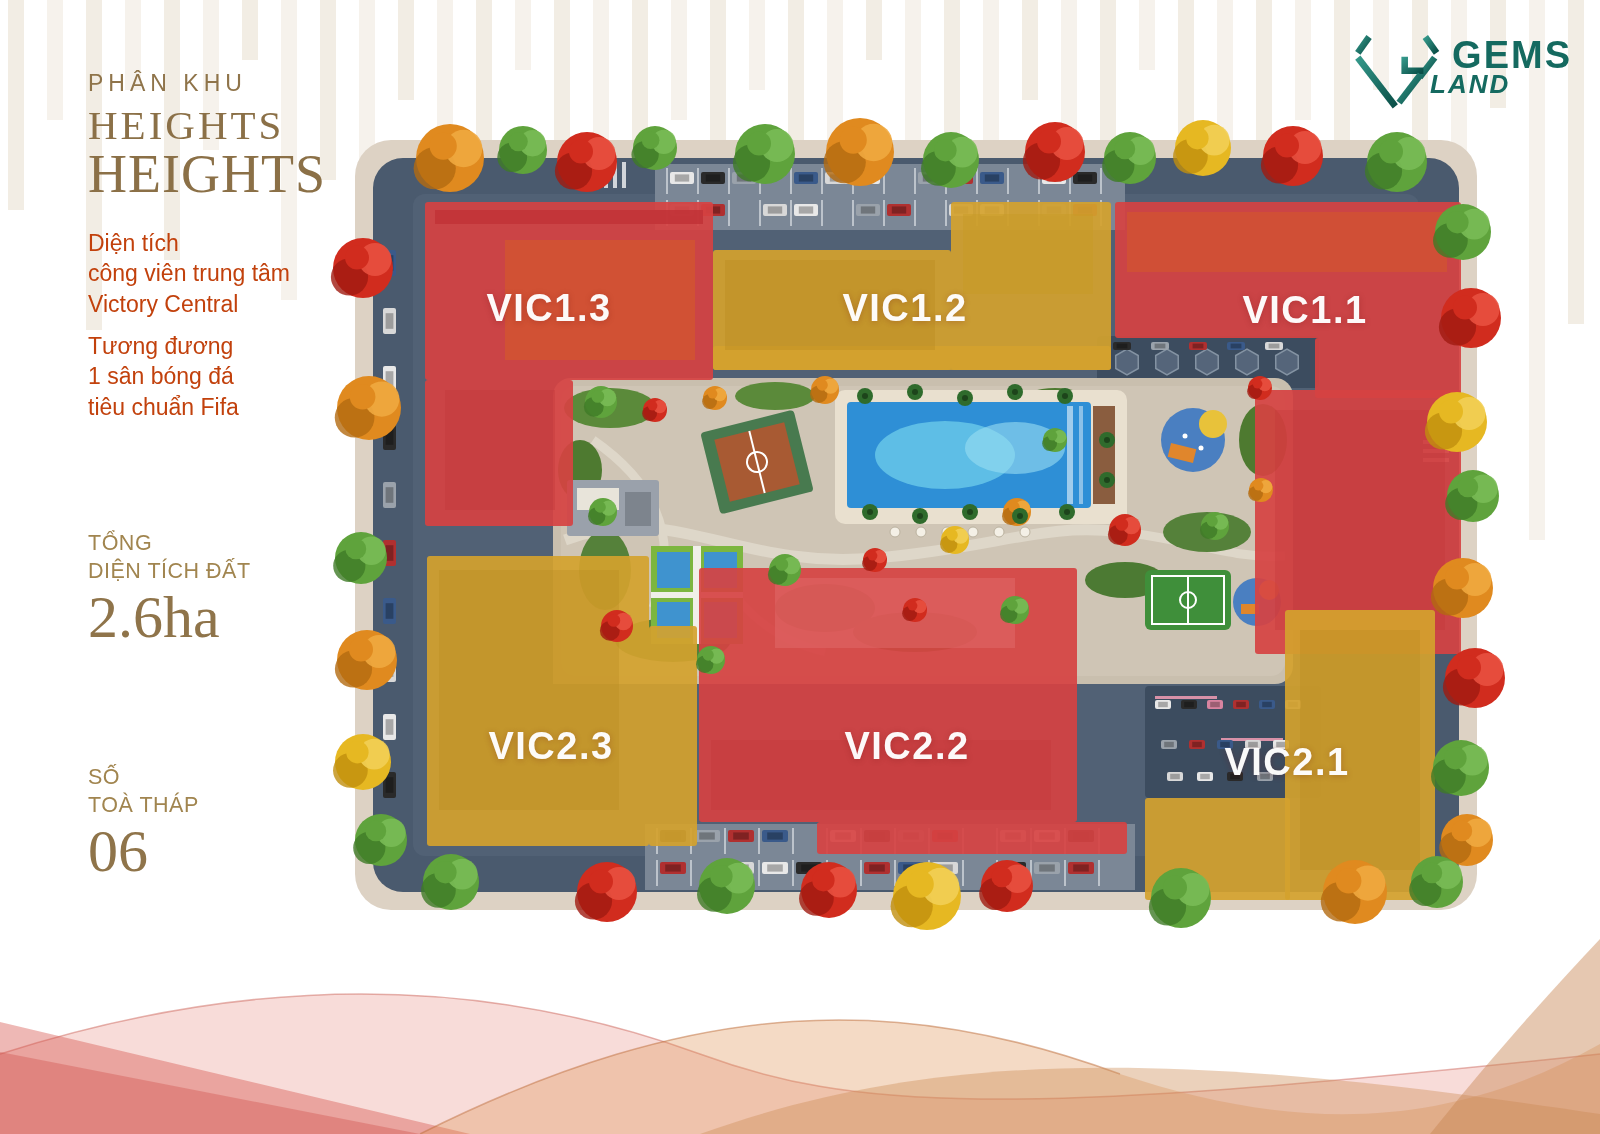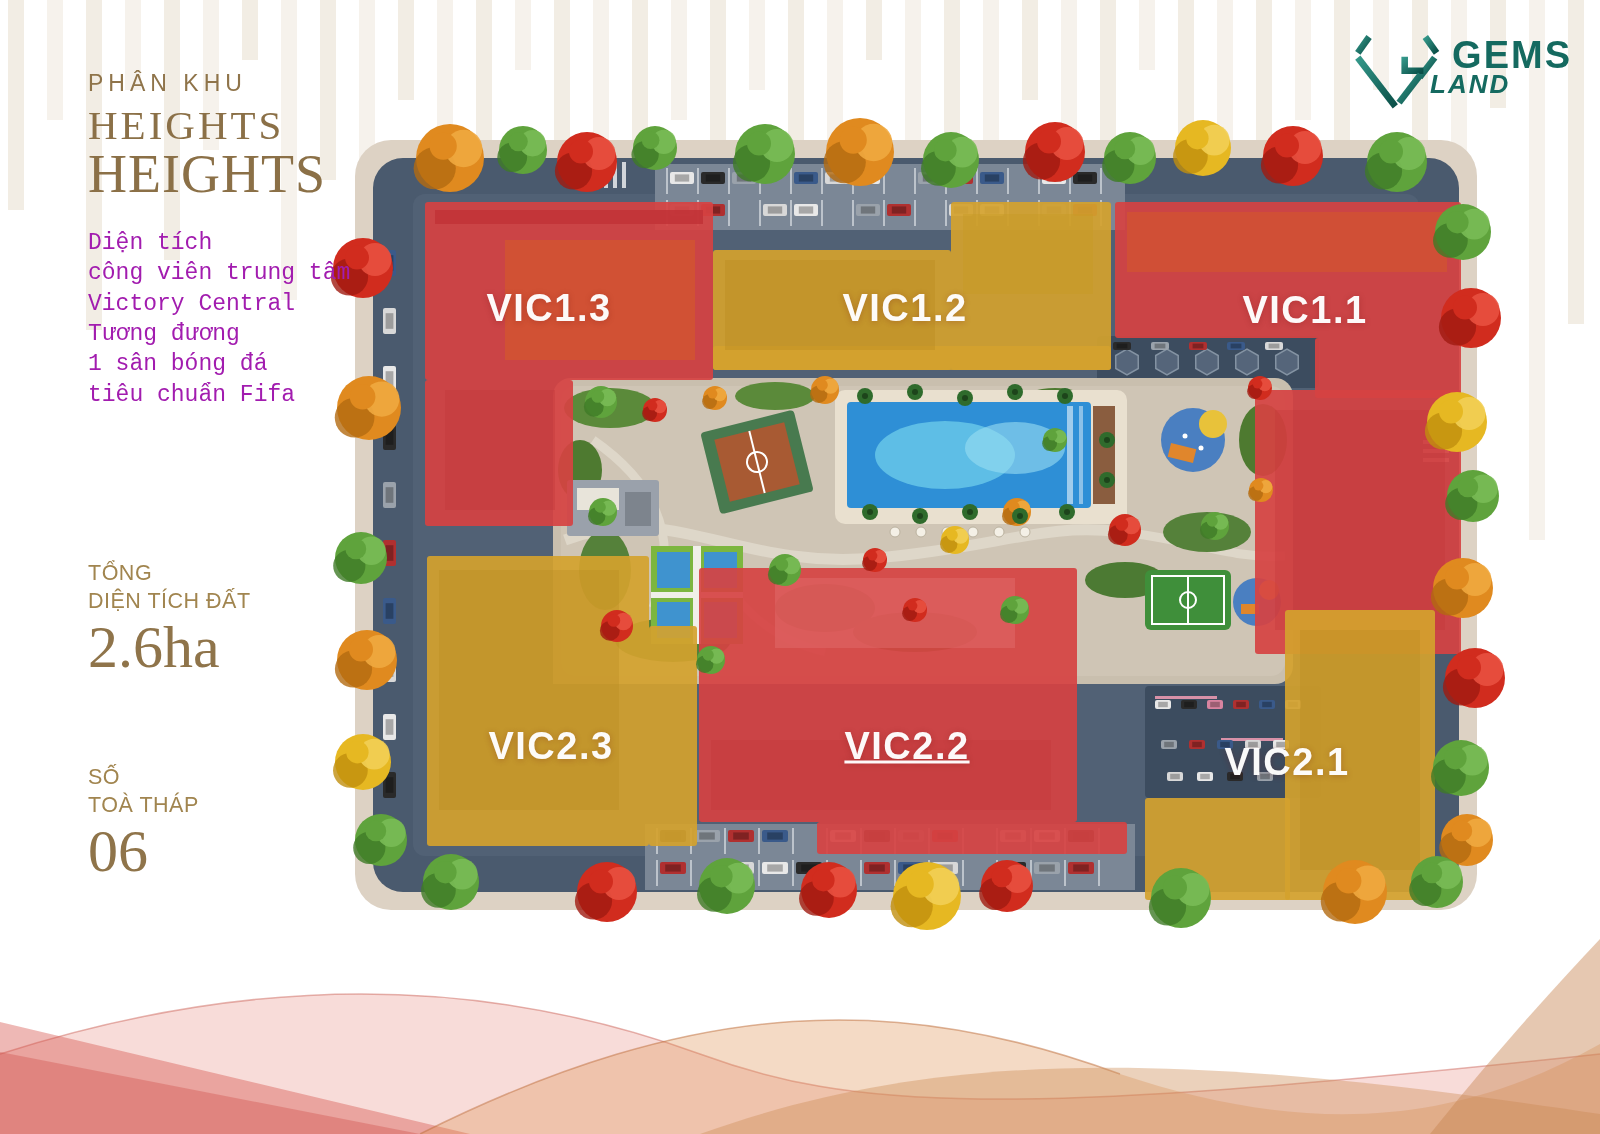--- a/index.html
+++ b/index.html
@@ -5,22 +5,22 @@
   html,body{margin:0;padding:0;}
   .canvas{position:relative;width:1600px;height:1134px;background:#ffffff;overflow:hidden;
           font-family:"Liberation Sans",sans-serif;}
   #bars-svg{position:absolute;left:0;top:0;z-index:0;}
   
   .sidebar{position:absolute;left:88px;top:70px;width:270px;z-index:3;}
   .section-label{font-size:23px;letter-spacing:5px;color:#8f744a;margin-bottom:8px;}
   .title-serif{font-family:"Liberation Serif",serif;color:#8b7047;line-height:1.02;}
   .title1{font-size:41px;letter-spacing:3px;}
   .title2{font-size:54px;letter-spacing:1px;}
-  .desc{margin-top:26px;font-size:23px;line-height:1.32;color:#a21caf;font-family:Liberation Mono, monospace;}
-  .desc2{margin-top:0;}
+  .desc{margin-top:26px;font-size:23px;line-height:1.32;color:#c2410c;}
+  .desc2{margin-top:12px;}
   .stat{position:absolute;left:88px;z-index:3;}
   .stat-label{font-size:21.5px;line-height:1.28;letter-spacing:.5px;color:#a1854f;}
   .stat-value{font-family:"Liberation Serif",serif;font-size:60px;color:#8f744a;line-height:1.02;margin-top:2px;}
   
   .logo{position:absolute;top:22px;right:28px;display:flex;align-items:center;z-index:3;}
   .logo-text{line-height:.92;}
   .logo-text .l1{font-size:38px;font-weight:900;letter-spacing:2px;color:#156a60;}
   .logo-text .l2{font-size:26px;font-weight:900;letter-spacing:2px;color:#156a60;margin-left:-22px;font-style:italic;}
   
   .plan{position:absolute;left:355px;top:140px;width:1122px;height:770px;z-index:2;}
@@ -89,21 +89,21 @@
       <div>công viên trung tâm</div>
       <div>Victory Central</div>
     </div>
     <div class="desc desc2">
       <div>Tương đương</div>
       <div>1 sân bóng đá</div>
       <div>tiêu chuẩn Fifa</div>
     </div>
   </div>
 
-  <div class="stat" style="top:560px;">
+  <div class="stat" style="top:530px;">
     <div class="stat-label">
       <div>TỔNG</div>
       <div>DIỆN TÍCH ĐẤT</div>
     </div>
     <div class="stat-value">2.6ha</div>
   </div>
 
   <div class="stat" style="top:764px;">
     <div class="stat-label">
       <div>SỐ</div>
@@ -749,21 +749,21 @@
           <circle cx="752" cy="300" r="3" fill="#1d441b"></circle>
           <circle cx="752" cy="340" r="8" fill="#2f6b2c"></circle>
           <circle cx="752" cy="340" r="3" fill="#1d441b"></circle>
         </g>
     </svg>
 
     <div class="tower-label" style="left:186px;top:168px;margin-left:8px;">VIC1.3</div>
     <div class="tower-label" style="left:550px;top:168px;">VIC1.2</div>
     <div class="tower-label" style="left:950px;top:170px;">VIC1.1</div>
     <div class="tower-label" style="left:196px;top:606px;">VIC2.3</div>
-    <div class="tower-label" style="left:552px;top:606px;text-decoration:underline;">VIC2.2</div>
+    <div class="tower-label" style="left:552px;top:606px;">VIC2.2</div>
     <div class="tower-label" style="left:932px;top:622px;">VIC2.1</div>
   </div>
 
   <svg class="waves" viewBox="0 0 1600 230" preserveAspectRatio="none">
     <path d="M0,150 C250,70 480,70 700,150 C850,205 1000,215 1600,150 L1600,230 L0,230 Z" fill="rgba(231,140,130,0.30)"></path>
     <path d="M0,150 C250,70 480,70 700,150 C850,205 1000,215 1600,150" fill="none" stroke="rgba(200,90,80,0.45)" stroke-width="1.5"></path>
     <path d="M0,118 L470,230 L0,230 Z" fill="rgba(214,85,78,0.42)"></path>
     <path d="M0,148 L420,230 L0,230 Z" fill="rgba(205,75,70,0.35)"></path>
     <path d="M420,230 C700,90 900,90 1120,170 C1300,230 1450,225 1600,140 L1600,230 Z" fill="rgba(223,146,86,0.34)"></path>
     <path d="M420,230 C700,90 900,90 1120,170" fill="none" stroke="rgba(190,110,60,0.5)" stroke-width="1.5"></path>

